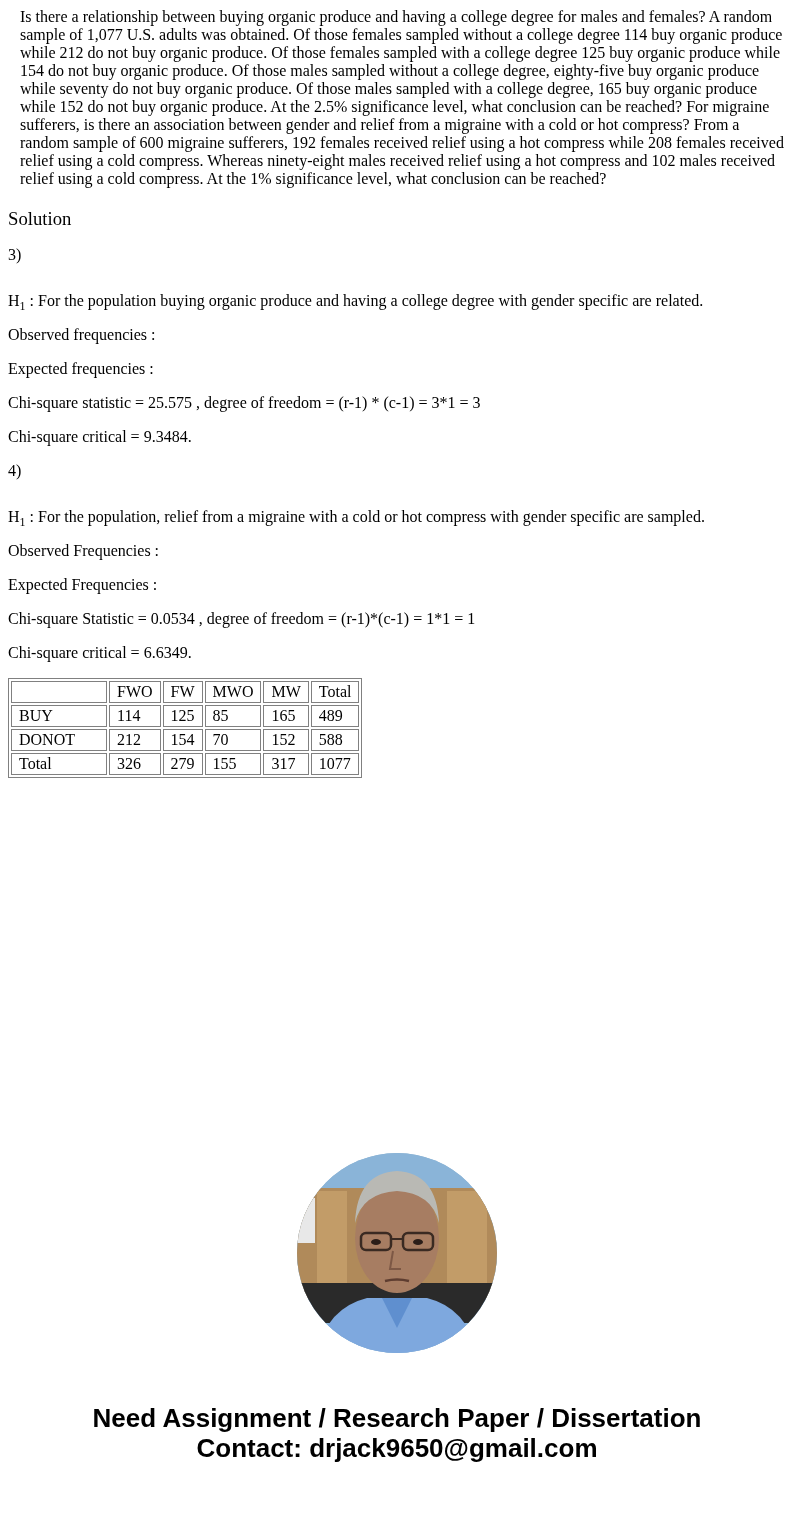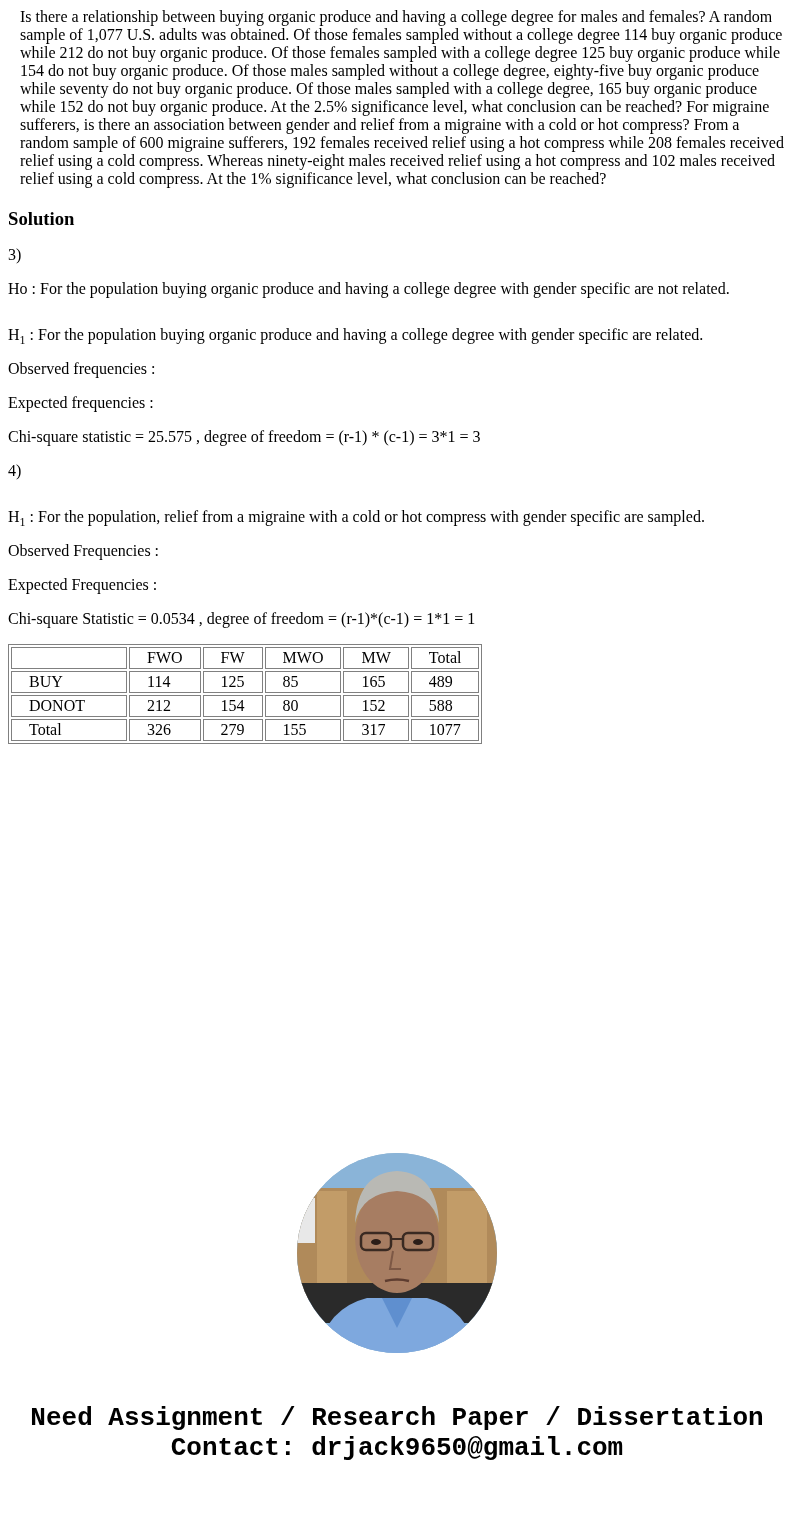--- a/index.html
+++ b/index.html
@@ -12,37 +12,37 @@
     color: #000000;
     overflow: hidden;
   }
   .content { padding: 0 8px; }
   .question {
     margin: 8px 0 0 12px;
     line-height: 18px;
   }
   h3.solution {
     font-size: 18.7px;
-    font-weight: bold;
+    font-weight: normal;
     margin: 20px 0 0 0;
     line-height: 22px;
   }
   p { margin: 16px 0 0 0; line-height: 18px; }
   p.h1line { margin-top: 28px; }
   sub { font-size: 12px; vertical-align: sub; line-height: 0; }
   table.freq {
     border: 1px solid #808080;
     border-collapse: separate;
     border-spacing: 2px;
     margin-top: 16px;
     font-size: 16px;
   }
   table.freq td {
     border: 1px solid #808080;
-    padding: 1px 17px;
+    padding: 1px 7px;
     height: 18px;
     line-height: 18px;
   }
   table.freq td.label-col { width: 80px; }
   .avatar-wrap {
     position: absolute;
     left: 297px;
     top: 1153px;
     width: 200px;
     height: 200px;
@@ -50,47 +50,48 @@
     overflow: hidden;
     background: #8fb3cf;
   }
   .avatar-wrap svg { display: block; }
   .promo {
     position: absolute;
     left: 0;
     top: 1403px;
     width: 794px;
     text-align: center;
-    font-family: Liberation Mono, monospace;
+    font-family: Liberation Sans, sans-serif;
     font-weight: bold;
     font-size: 26px;
     line-height: 30px;
     color: #000000;
   }
 </style>
 </head>
 <body>
 
 <div class="content">
   <div class="question">Is there a relationship between buying organic produce and having a college degree for males and females? A random sample of 1,077 U.S. adults was obtained. Of those females sampled without a college degree 114 buy organic produce while 212 do not buy organic produce. Of those females sampled with a college degree 125 buy organic produce while 154 do not buy organic produce. Of those males sampled without a college degree, eighty-five buy organic produce while seventy do not buy organic produce. Of those males sampled with a college degree, 165 buy organic produce while 152 do not buy organic produce. At the 2.5% significance level, what conclusion can be reached? For migraine sufferers, is there an association between gender and relief from a migraine with a cold or hot compress? From a random sample of 600 migraine sufferers, 192 females received relief using a hot compress while 208 females received relief using a cold compress. Whereas ninety-eight males received relief using a hot compress and 102 males received relief using a cold compress. At the 1% significance level, what conclusion can be reached?</div>
 
   <h3 class="solution">Solution</h3>
 
   <p>3)</p>
-  <p>Ho : For the population buying organic produce and having a college degree with gender specific are not related.</p>
   <p class="h1line"><span>H</span><sub>1</sub><span> : For the population buying organic produce and having a college degree with gender specific are related.</span></p>
   <p>Observed frequencies :</p>
   <p>Expected frequencies :</p>
   <p>Chi-square statistic = 25.575 , degree of freedom = (r-1) * (c-1) = 3*1 = 3</p>
+  <p>Chi-square critical = 9.3484.</p>
 
   <p>4)</p>
   <p class="h1line"><span>H</span><sub>1</sub><span> : For the population, relief from a migraine with a cold or hot compress with gender specific are sampled.</span></p>
   <p>Observed Frequencies :</p>
   <p>Expected Frequencies :</p>
   <p>Chi-square Statistic = 0.0534 , degree of freedom = (r-1)*(c-1) = 1*1 = 1</p>
+  <p>Chi-square critical = 6.6349.</p>
 
   <table class="freq">
     <tbody>
         <tr>
       <td class="label-col"></td>
       <td>FWO</td>
       <td>FW</td>
       <td>MWO</td>
       <td>MW</td>
       <td>Total</td>
@@ -100,21 +101,21 @@
       <td>114</td>
       <td>125</td>
       <td>85</td>
       <td>165</td>
       <td>489</td>
     </tr>
     <tr>
       <td class="label-col">DONOT</td>
       <td>212</td>
       <td>154</td>
-      <td>80</td>
+      <td>70</td>
       <td>152</td>
       <td>588</td>
     </tr>
     <tr>
       <td class="label-col">Total</td>
       <td>326</td>
       <td>279</td>
       <td>155</td>
       <td>317</td>
       <td>1077</td>

